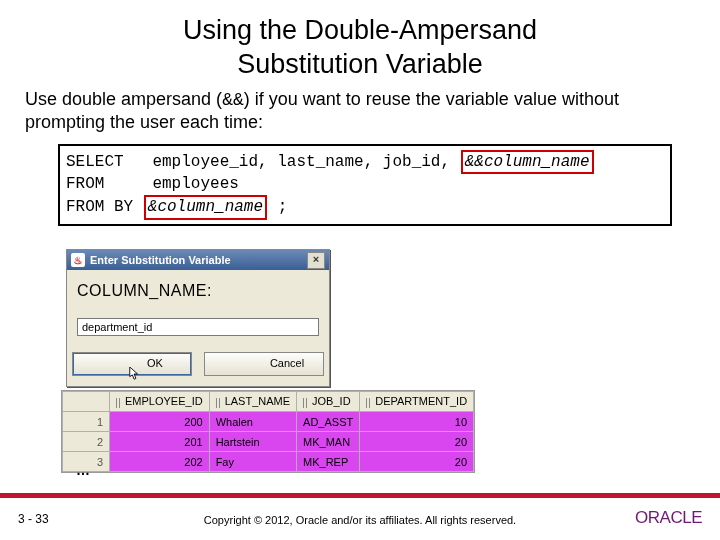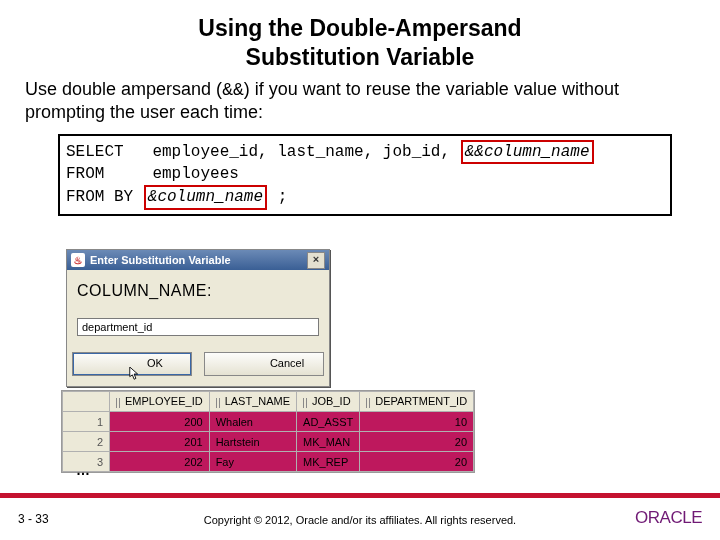--- a/index.html
+++ b/index.html
@@ -12,22 +12,22 @@
     position: relative;
     overflow: hidden;
   }
   .slide {
     position: relative;
     width: 720px;
     height: 540px;
   }
   .title {
     text-align: center;
-    font-size: 23px;
-    font-weight: bold;
+    font-size: 27px;
+    font-weight: normal;
     line-height: 1.25;
     padding-top: 14px;
   }
   .body-text {
     font-size: 18px;
     padding: 6px 48px 0 25px;
     line-height: 1.25;
   }
   .mono { font-family: "Courier New", Courier, monospace; }
   .code-box {
@@ -125,21 +125,21 @@
     pointer-events: none;
   }
 
   
   .result-table {
     position: absolute;
     left: 62px;
     top: 391px;
     border-collapse: collapse;
     font-size: 11px;
-    background: #be185d;
+    background: #d946ef;
     box-shadow: 0 0 0 1px #9a9a9a;
   }
   .result-table th, .result-table td {
     border: 1px solid #b0b0b0;
     padding: 1px 6px;
     height: 17px;
     text-align: left;
     white-space: nowrap;
   }
   .result-table th {

